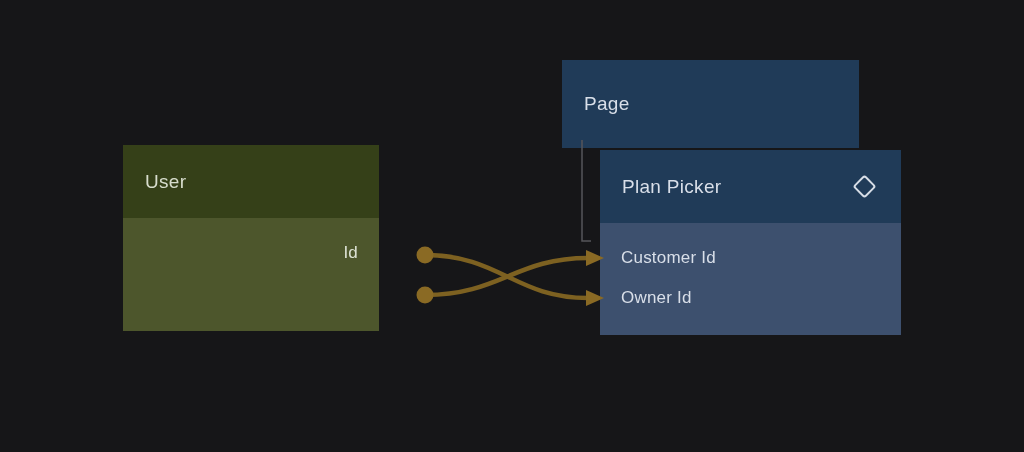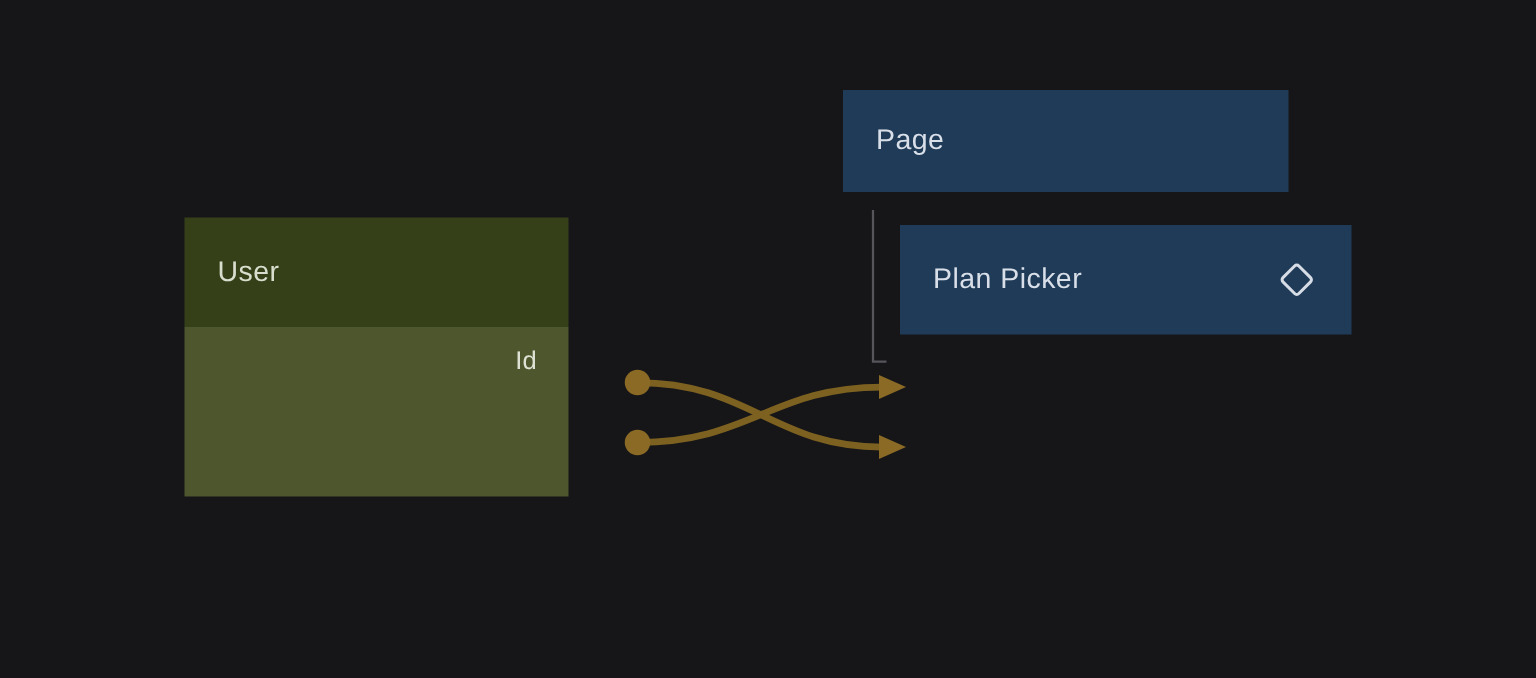--- a/index.html
+++ b/index.html
@@ -25,34 +25,34 @@
     padding: 0 22px;
     box-sizing: border-box;
   }
   .node-title {
     font-size: 19px;
     letter-spacing: 0.3px;
     white-space: nowrap;
   }
   .node-body {
     box-sizing: border-box;
-    padding-top: 3px;
+    padding-top: 15px;
   }
   .field-row {
     height: 40px;
     display: flex;
     align-items: center;
     box-sizing: border-box;
     padding: 0 21px;
     font-size: 17px;
     letter-spacing: 0.2px;
     white-space: nowrap;
   }
   
-  #page-node { left: 562px; top: 60px; width: 297px; height: 68px; background: #203b58; text-align: center; }
+  #page-node { left: 562px; top: 60px; width: 297px; height: 88px; background: #203b58; text-align: center; }
   #page-node .node-title { color: #d9dfe9; }
   
   #user-node { left: 123px; top: 145px; width: 256px; height: 186px; }
   #user-node .node-header { height: 73px; background: #354018; }
   #user-node .node-title { color: #d8ddcd; }
   #user-node .node-body { height: 113px; background: #4d562c; }
   #user-node .field-row { justify-content: flex-end; color: #dde2d4; }
   
   #plan-picker-node { left: 600px; top: 150px; width: 301px; height: 185px; }
   #plan-picker-node .node-header { height: 73px; background: #203b58; }
@@ -94,20 +94,28 @@
         <span>Id</span>
       </div>
     </div>
   </div>
 
   <div class="node" id="plan-picker-node">
     <div class="node-header">
       <span class="node-title">Plan Picker</span>
       <span class="diamond"></span>
     </div>
+    <div class="node-body">
+      <div class="field-row">
+        <span>Customer Id</span>
+      </div>
+      <div class="field-row">
+        <span>Owner Id</span>
+      </div>
+    </div>
   </div>
 
   <svg id="edge-layer" viewBox="0 0 1024 452">
 
     <path d="M 582 140 L 582 241 L 591 241" fill="none" stroke-width="1.5" stroke="#55555a"></path>
 
     <path d="M 425 255 C 500 255 515 298 588 298" fill="none" stroke-width="4.5" stroke="#7d6121"></path>
 
     <path d="M 425 295 C 500 295 515 258 588 258" fill="none" stroke-width="4.5" stroke="#7d6121"></path>
 

